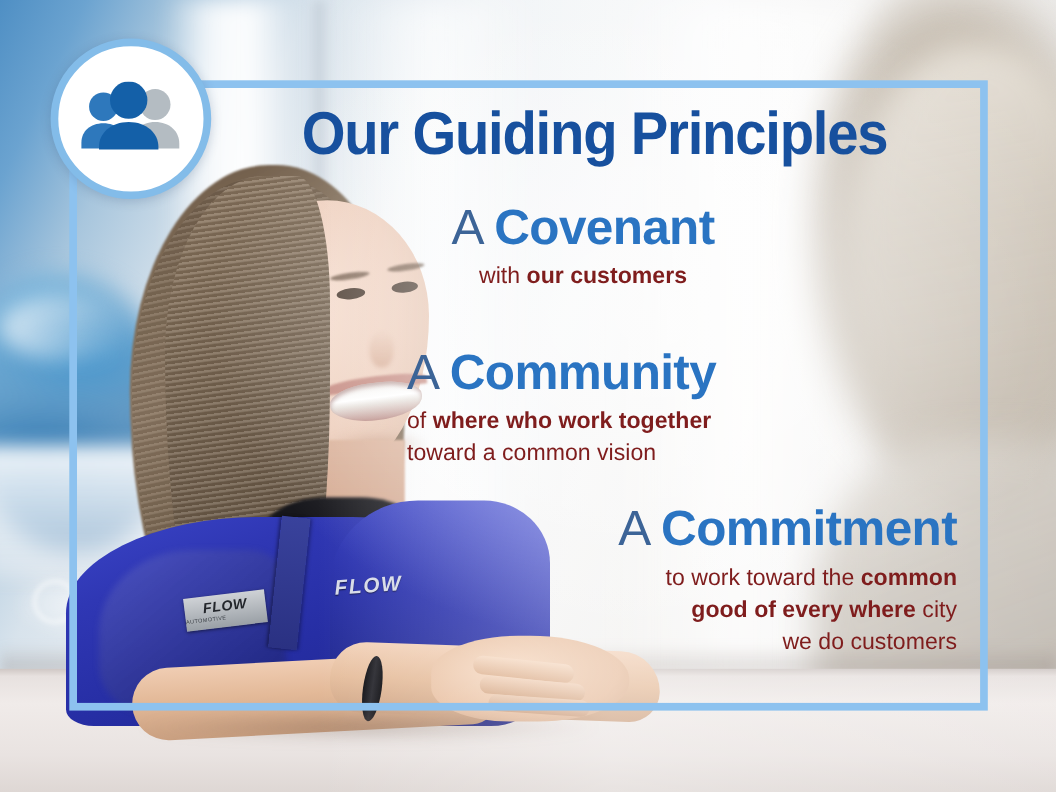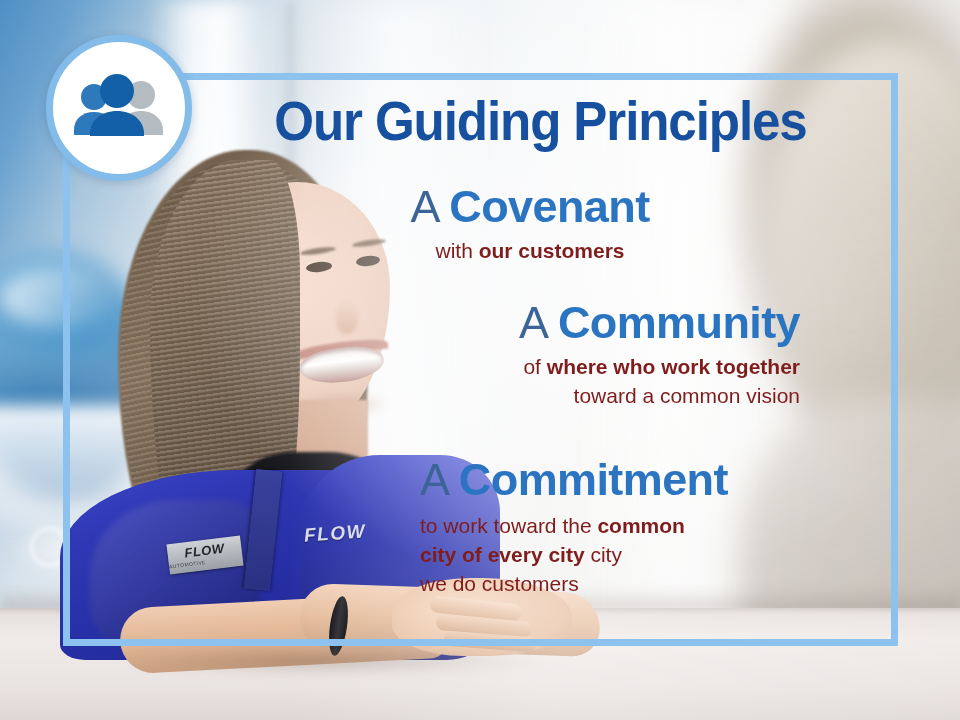--- a/index.html
+++ b/index.html
@@ -343,22 +343,22 @@
   .p-sub {
     font-family: "Liberation Sans", sans-serif;
     font-size: 21px;
     line-height: 29px;
     color: #7f1d1d;
     font-weight: 400;
   }
   .p-sub b { font-weight: 700; }
 
   .p1 { left: 330px; top: 182px; width: 400px; text-align: center; }
-  .p2 { left: 370px; top: 298px; width: 430px; text-align: right; }
-  .p3 { left: 420px; top: 455px; width: 450px; text-align: left; }
+  .p2 { left: 370px; top: 314px; width: 430px; text-align: left; }
+  .p3 { left: 420px; top: 455px; width: 450px; text-align: right; }
   .p1 .p-sub, .p2 .p-sub, .p3 .p-sub { margin-top: 4px; }
   .p3 .p-sub { margin-top: 6px; }
 </style>
 </head>
 <body>
 
 <div id="stage">
 
   <div class="photo-layer">
     <div class="bg-room"></div>
@@ -454,18 +454,18 @@
       <div>toward a common vision</div>
     </div>
   </div>
 
   <div class="principle p3">
     <div class="p-head">
       <span class="art">A </span><span class="word">Commitment</span>
     </div>
     <div class="p-sub">
       <div><span>to work toward the </span><b>common</b></div>
-      <div><b>city of every city</b><span> city</span></div>
+      <div><b>good of every where</b><span> city</span></div>
       <div>we do customers</div>
     </div>
   </div>
 
 </div>
 
 </body></html>

